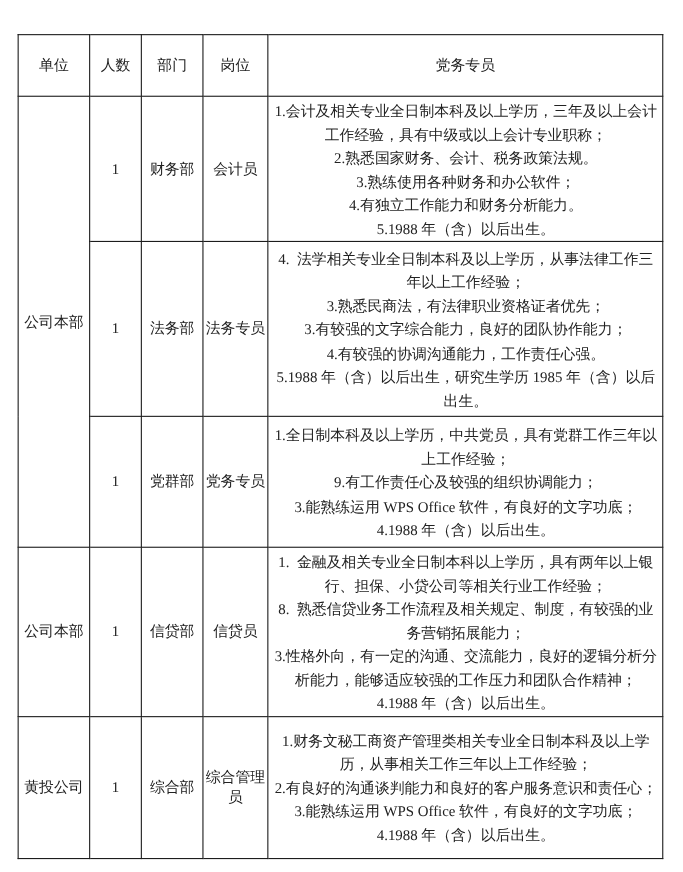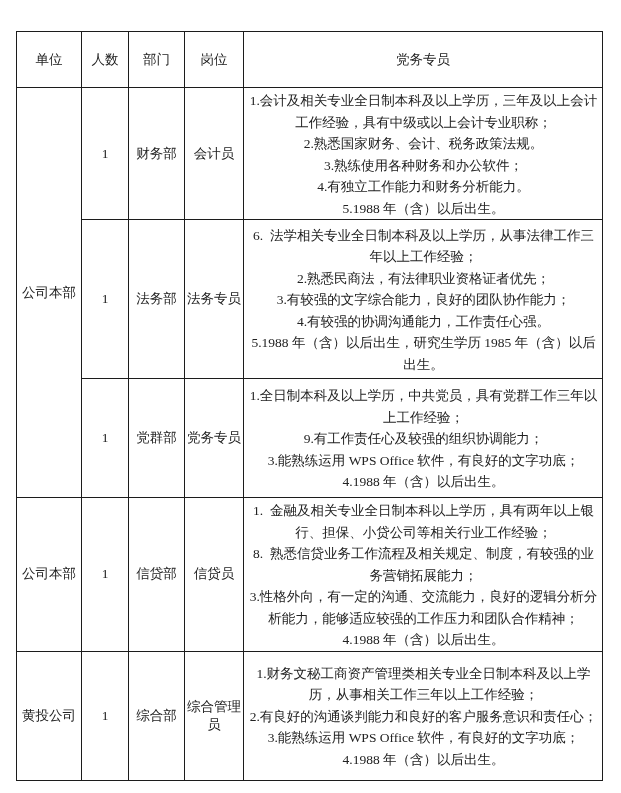--- a/index.html
+++ b/index.html
@@ -81,22 +81,22 @@
           <div class="qline">3.熟练使用各种财务和办公软件；</div>
           <div class="qline">4.有独立工作能力和财务分析能力。</div>
           <div class="qline">5.1988 年（含）以后出生。</div>
         </td>
       </tr>
       <tr class="row-1">
         <td>1</td>
         <td>法务部</td>
         <td class="pos">法务专员</td>
         <td class="qual">
-          <div class="qline">6.  法学相关专业全日制本科及以上学历，从事法律工作三年以上工作经验；</div>
-          <div class="qline">2.熟悉民商法，有法律职业资格证者优先；</div>
+          <div class="qline">4.  法学相关专业全日制本科及以上学历，从事法律工作三年以上工作经验；</div>
+          <div class="qline">3.熟悉民商法，有法律职业资格证者优先；</div>
           <div class="qline">3.有较强的文字综合能力，良好的团队协作能力；</div>
           <div class="qline">4.有较强的协调沟通能力，工作责任心强。</div>
           <div class="qline">5.1988 年（含）以后出生，研究生学历 1985 年（含）以后出生。</div>
         </td>
       </tr>
       <tr class="row-2">
         <td>1</td>
         <td>党群部</td>
         <td class="pos">党务专员</td>
         <td class="qual">

